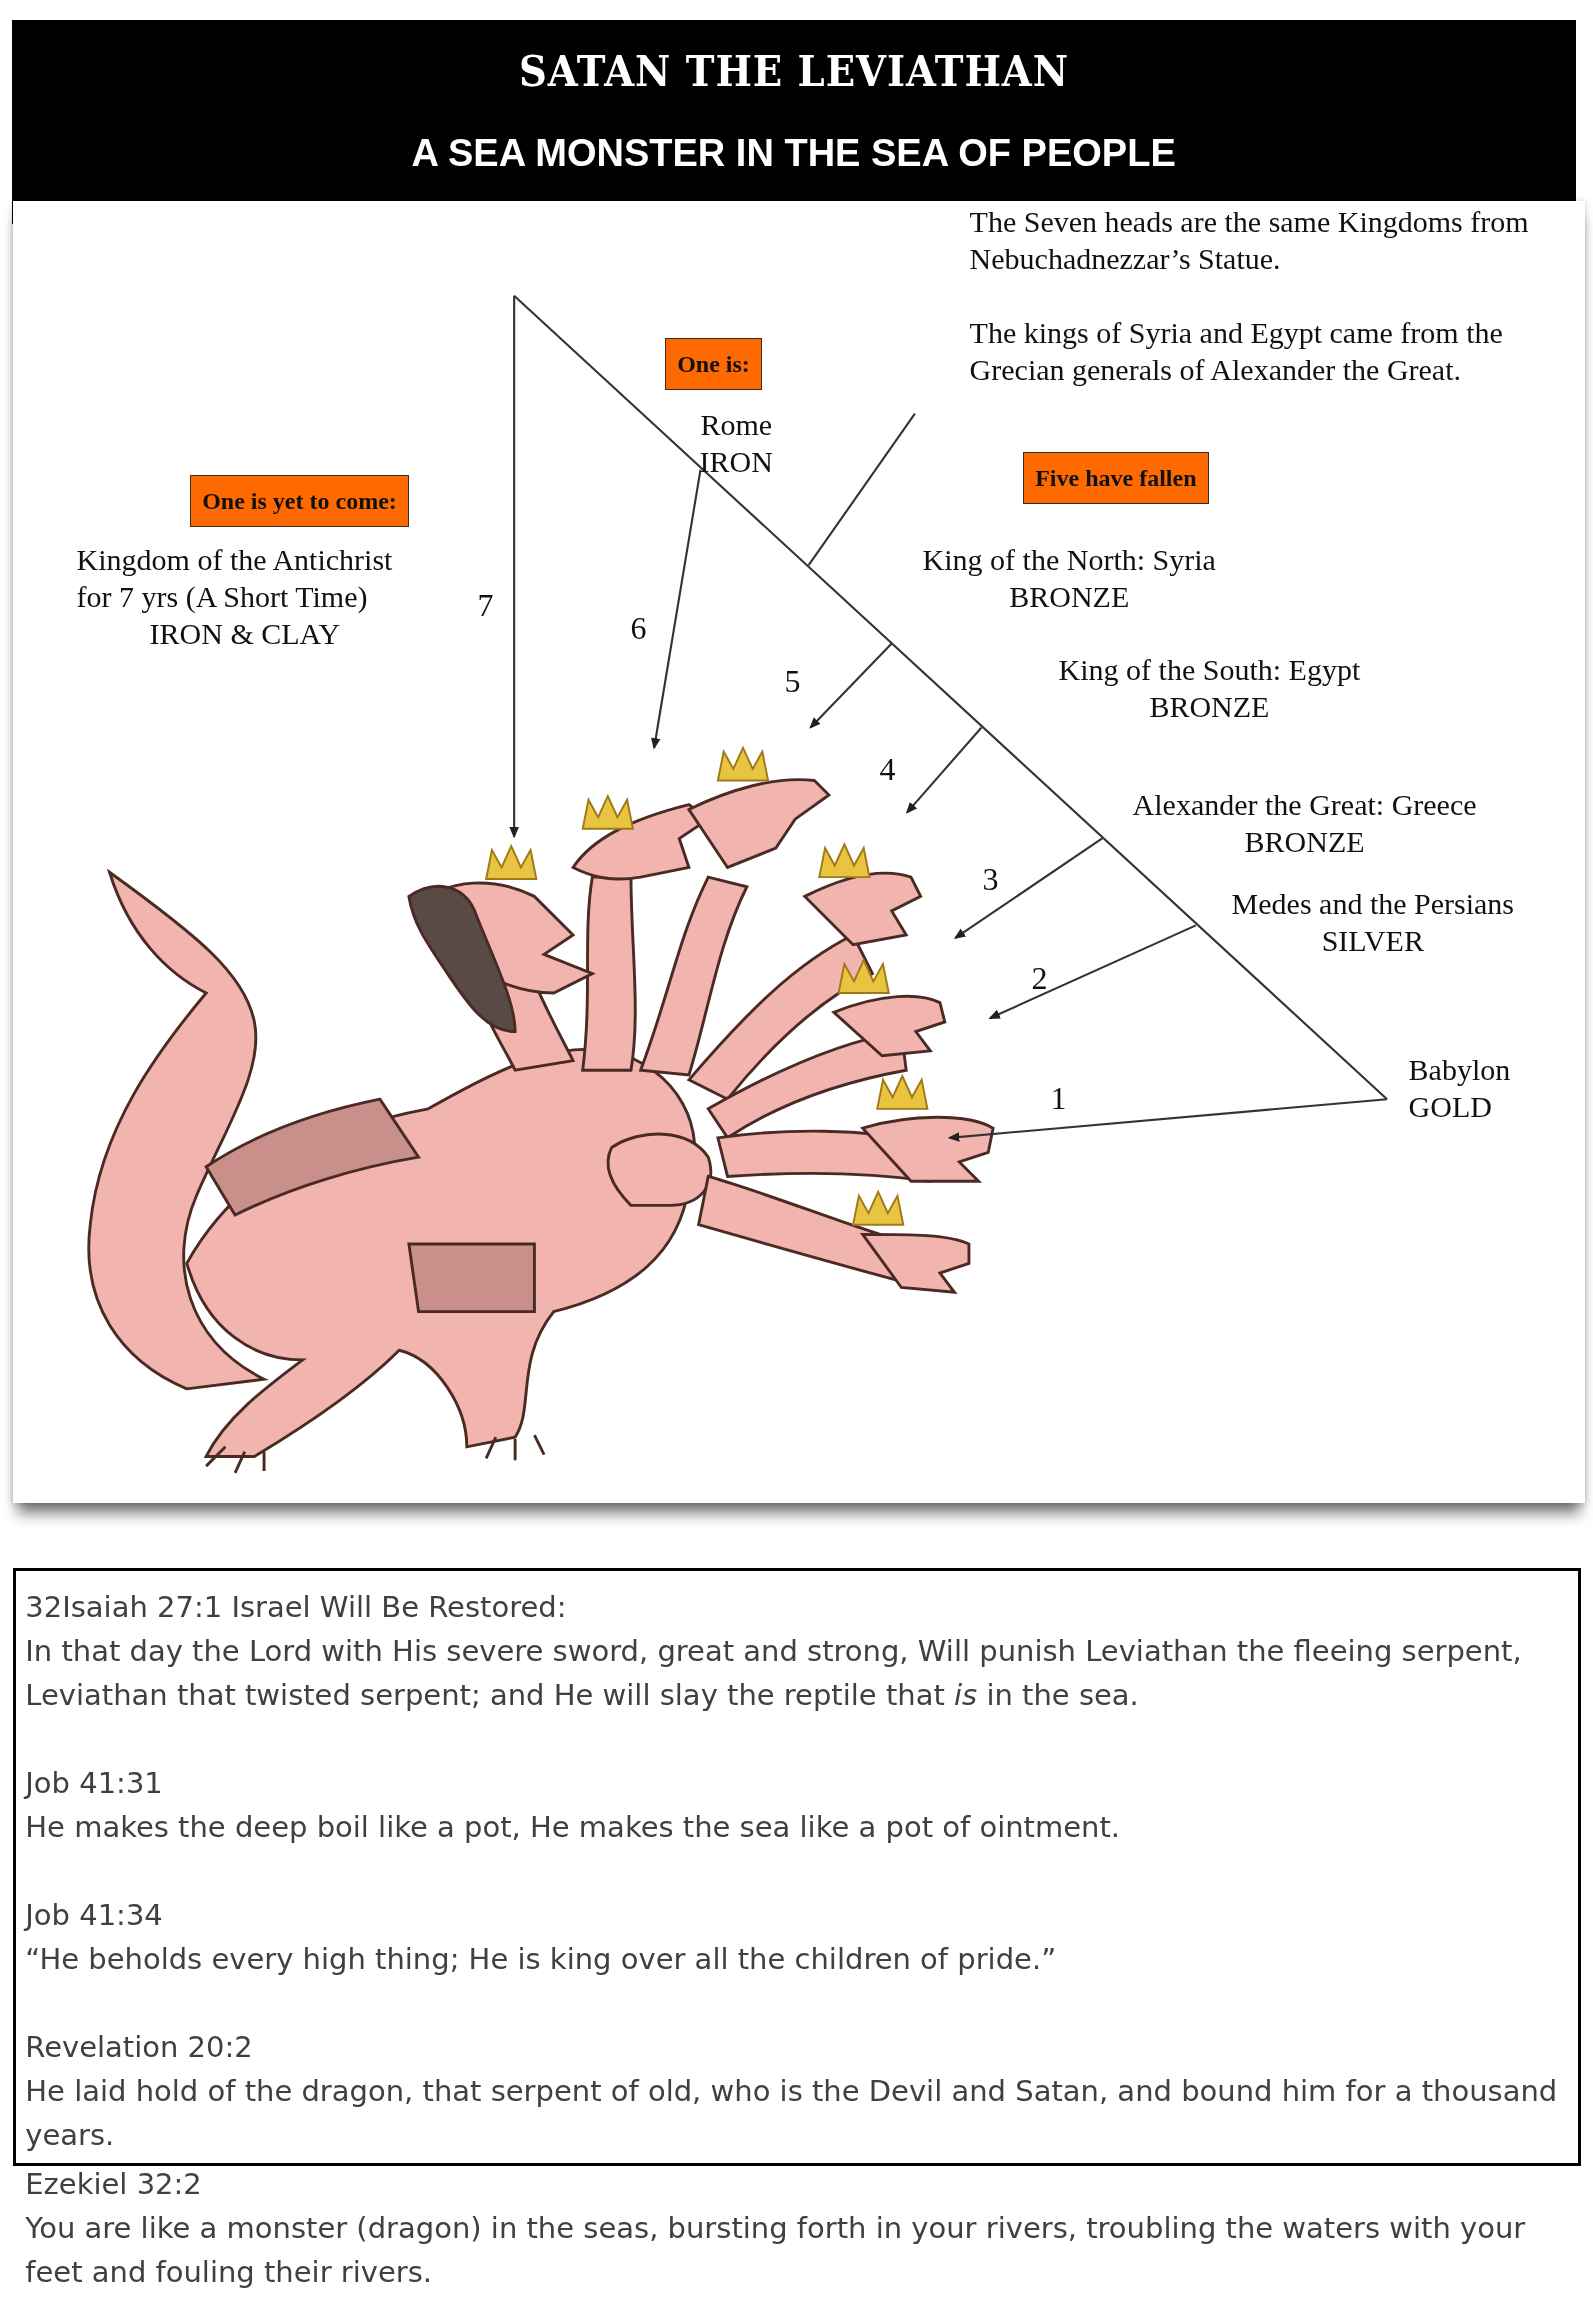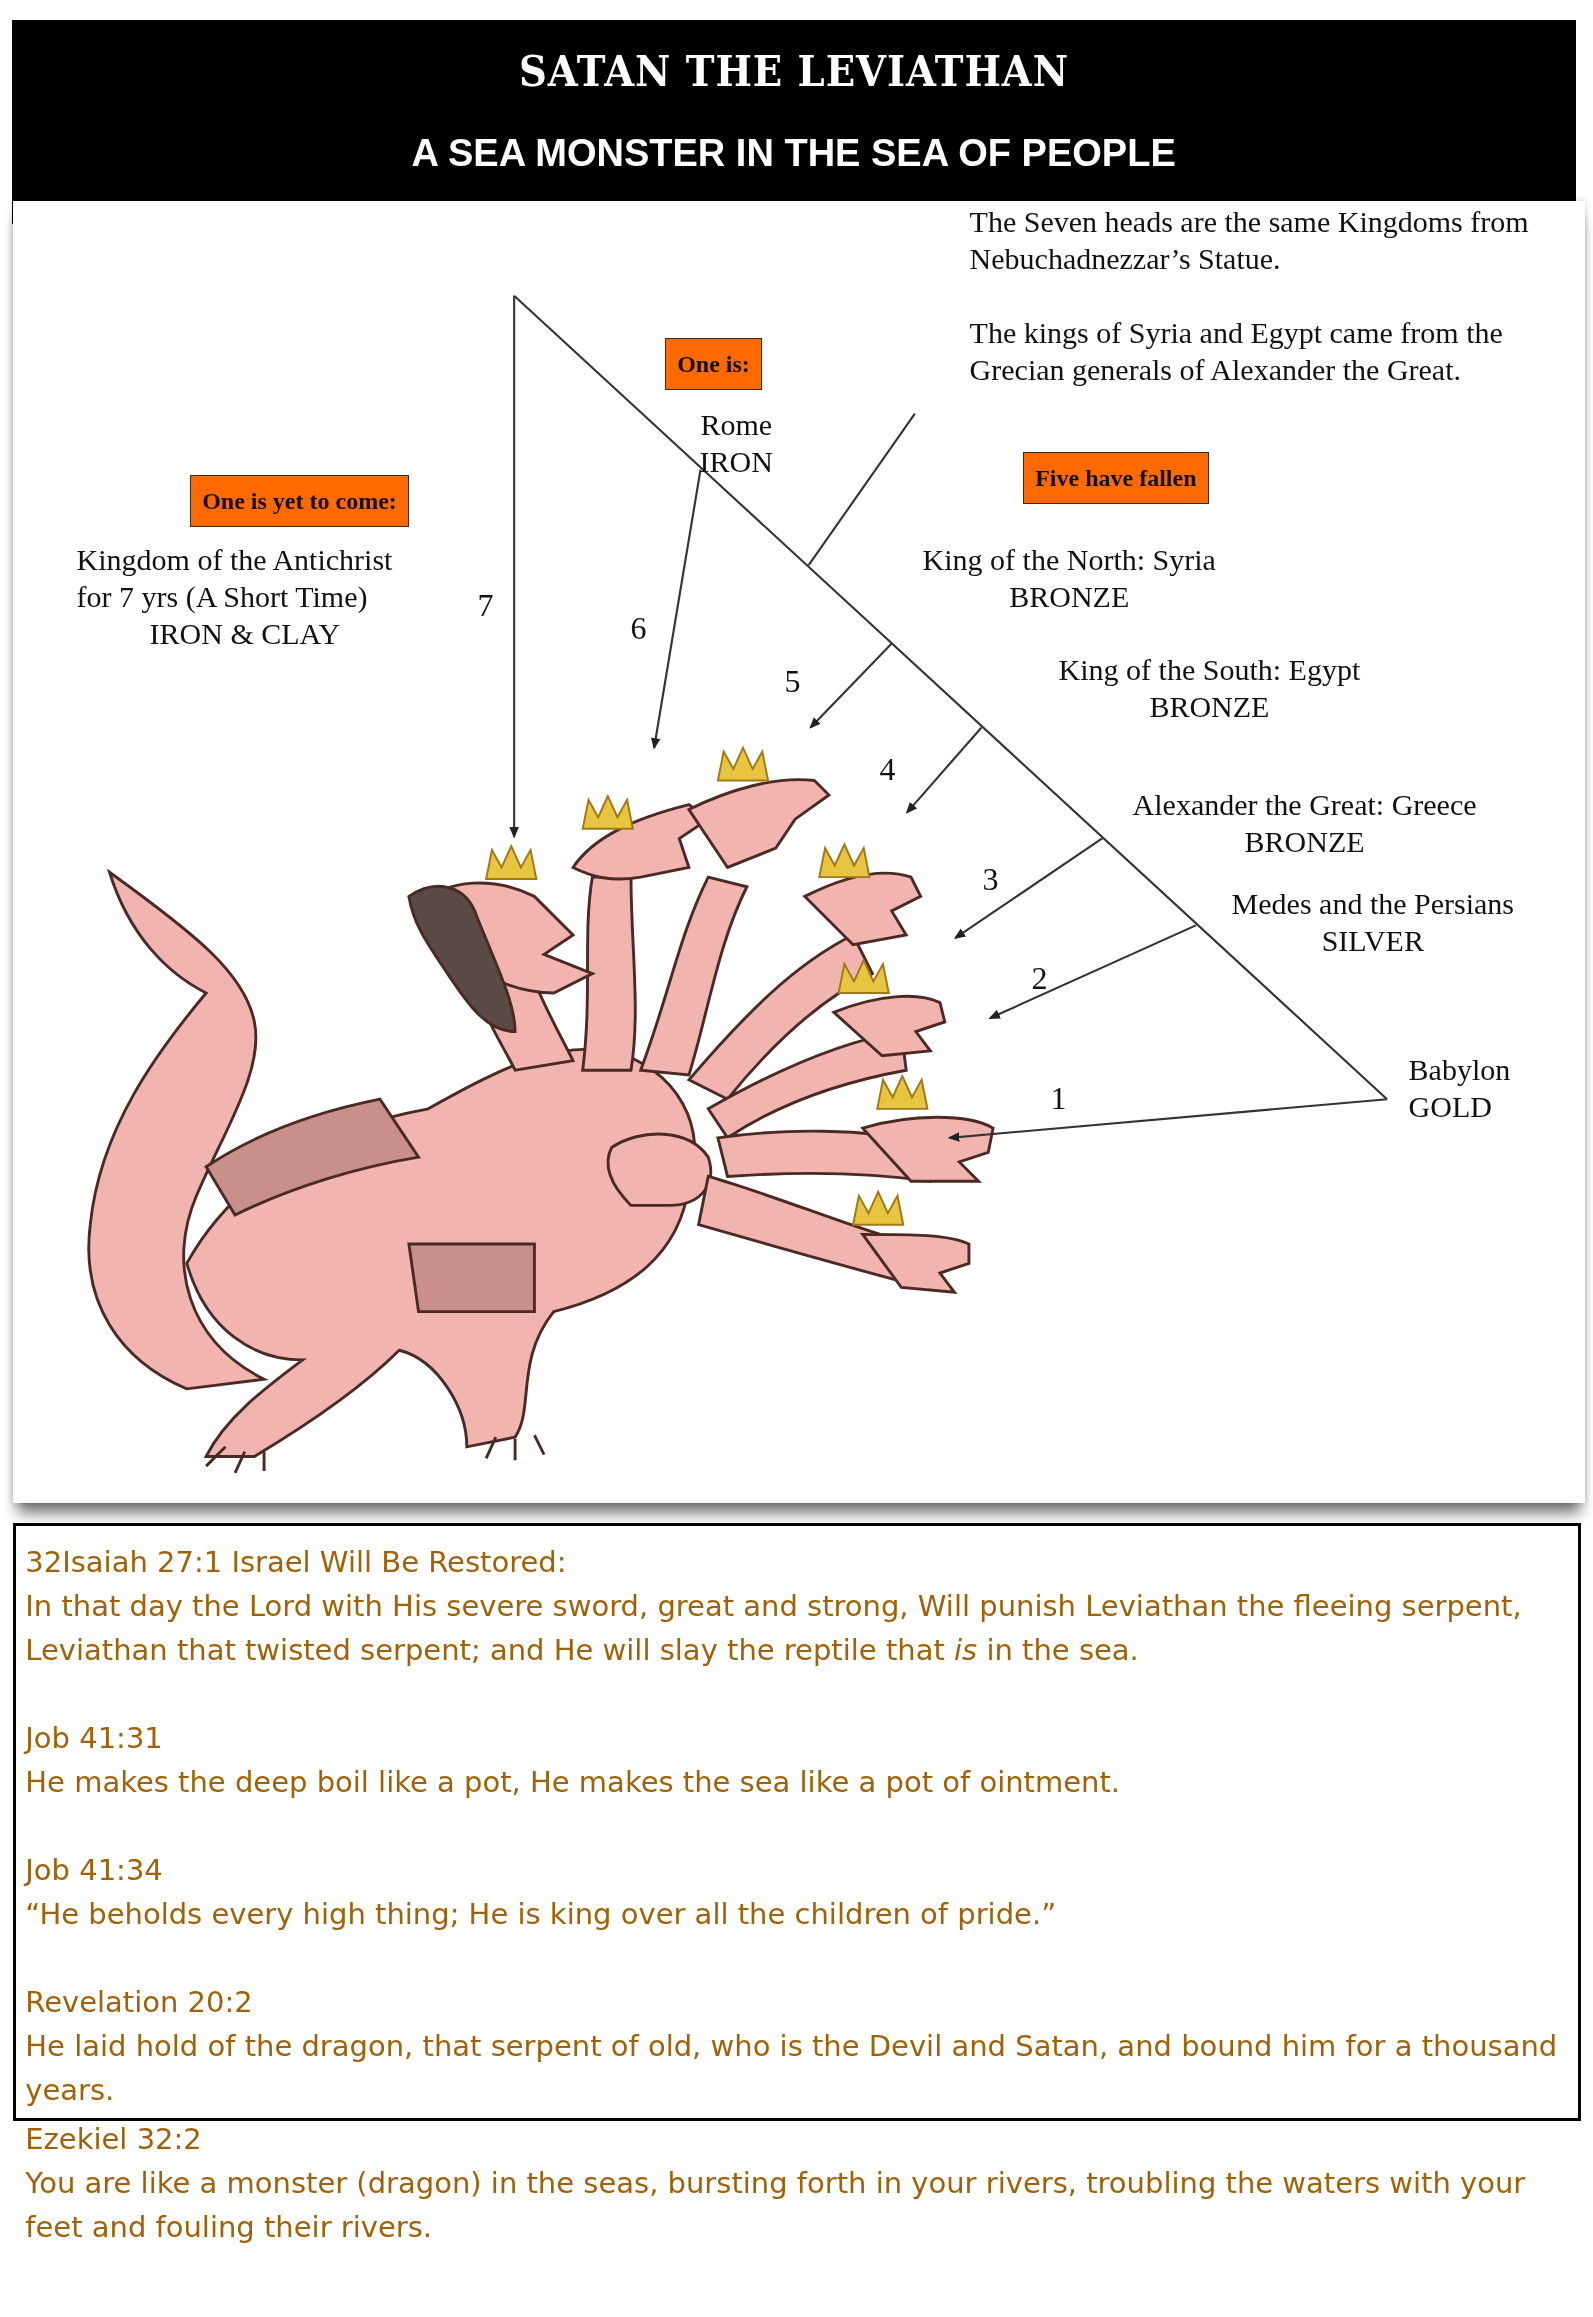--- a/index.html
+++ b/index.html
@@ -6,21 +6,21 @@
   body { width:1593px; height:2317px; position:relative; overflow:hidden; font-family:"Liberation Serif", serif; }
   .header { position:absolute; left:11.6px; top:20px; width:1564px; height:204px; background:#000; color:#fff; text-align:center; }
   .header .title { position:absolute; left:0; right:0; top:27px; font-family:"DejaVu Serif", serif; font-weight:bold; font-size:42px; letter-spacing:1px; transform:scaleX(0.92); }
   .header .subtitle { position:absolute; left:0; right:0; top:112px; font-family:Liberation Sans, sans-serif; font-weight:bold; font-size:38px; }
   .panel { position:absolute; left:12.6px; top:201px; width:1572px; height:1302px; background:#fff; box-shadow: 0 13.5px 13.5px -3.9px rgba(0,0,0,0.55), 0 0 5.8px rgba(0,0,0,0.2); }
   .panel svg { position:absolute; left:0; top:0; }
   .lbl { position:absolute; font-family:"Liberation Serif", serif; font-size:30px; color:#111; line-height:37px; white-space:nowrap; }
   .center { text-align:center; }
   .obox { position:absolute; background:#ff6a00; border:1.9px solid #3a2a20; font-family:"Liberation Serif", serif; font-weight:bold; font-size:24px; color:#111; line-height:50px; padding:0 11.6px; white-space:nowrap; }
   .num { position:absolute; font-family:"Liberation Serif", serif; font-size:32px; color:#111; }
-  .textbox { position:absolute; left:12.6px; top:1523px; width:1568px; height:598px; border:3.9px solid #000; box-sizing:border-box; background:#fff; padding:13.5px 9.7px; font-family:"DejaVu Sans", sans-serif; font-size:29px; line-height:44px; color:#a16207; }
+  .textbox { position:absolute; left:12.6px; top:1568px; width:1568px; height:598px; border:3.9px solid #000; box-sizing:border-box; background:#fff; padding:13.5px 9.7px; font-family:"DejaVu Sans", sans-serif; font-size:29px; line-height:44px; color:#404040; }
   .verse { margin:0 0 44px 0; }
   .verse.tight { margin-bottom:0; }
   .verse p { margin:0; }
 </style>
 </head>
 <body>
 
 <div class="header">
   <div class="title">SATAN THE LEVIATHAN</div>
   <div class="subtitle">A SEA MONSTER IN THE SEA OF PEOPLE</div>

